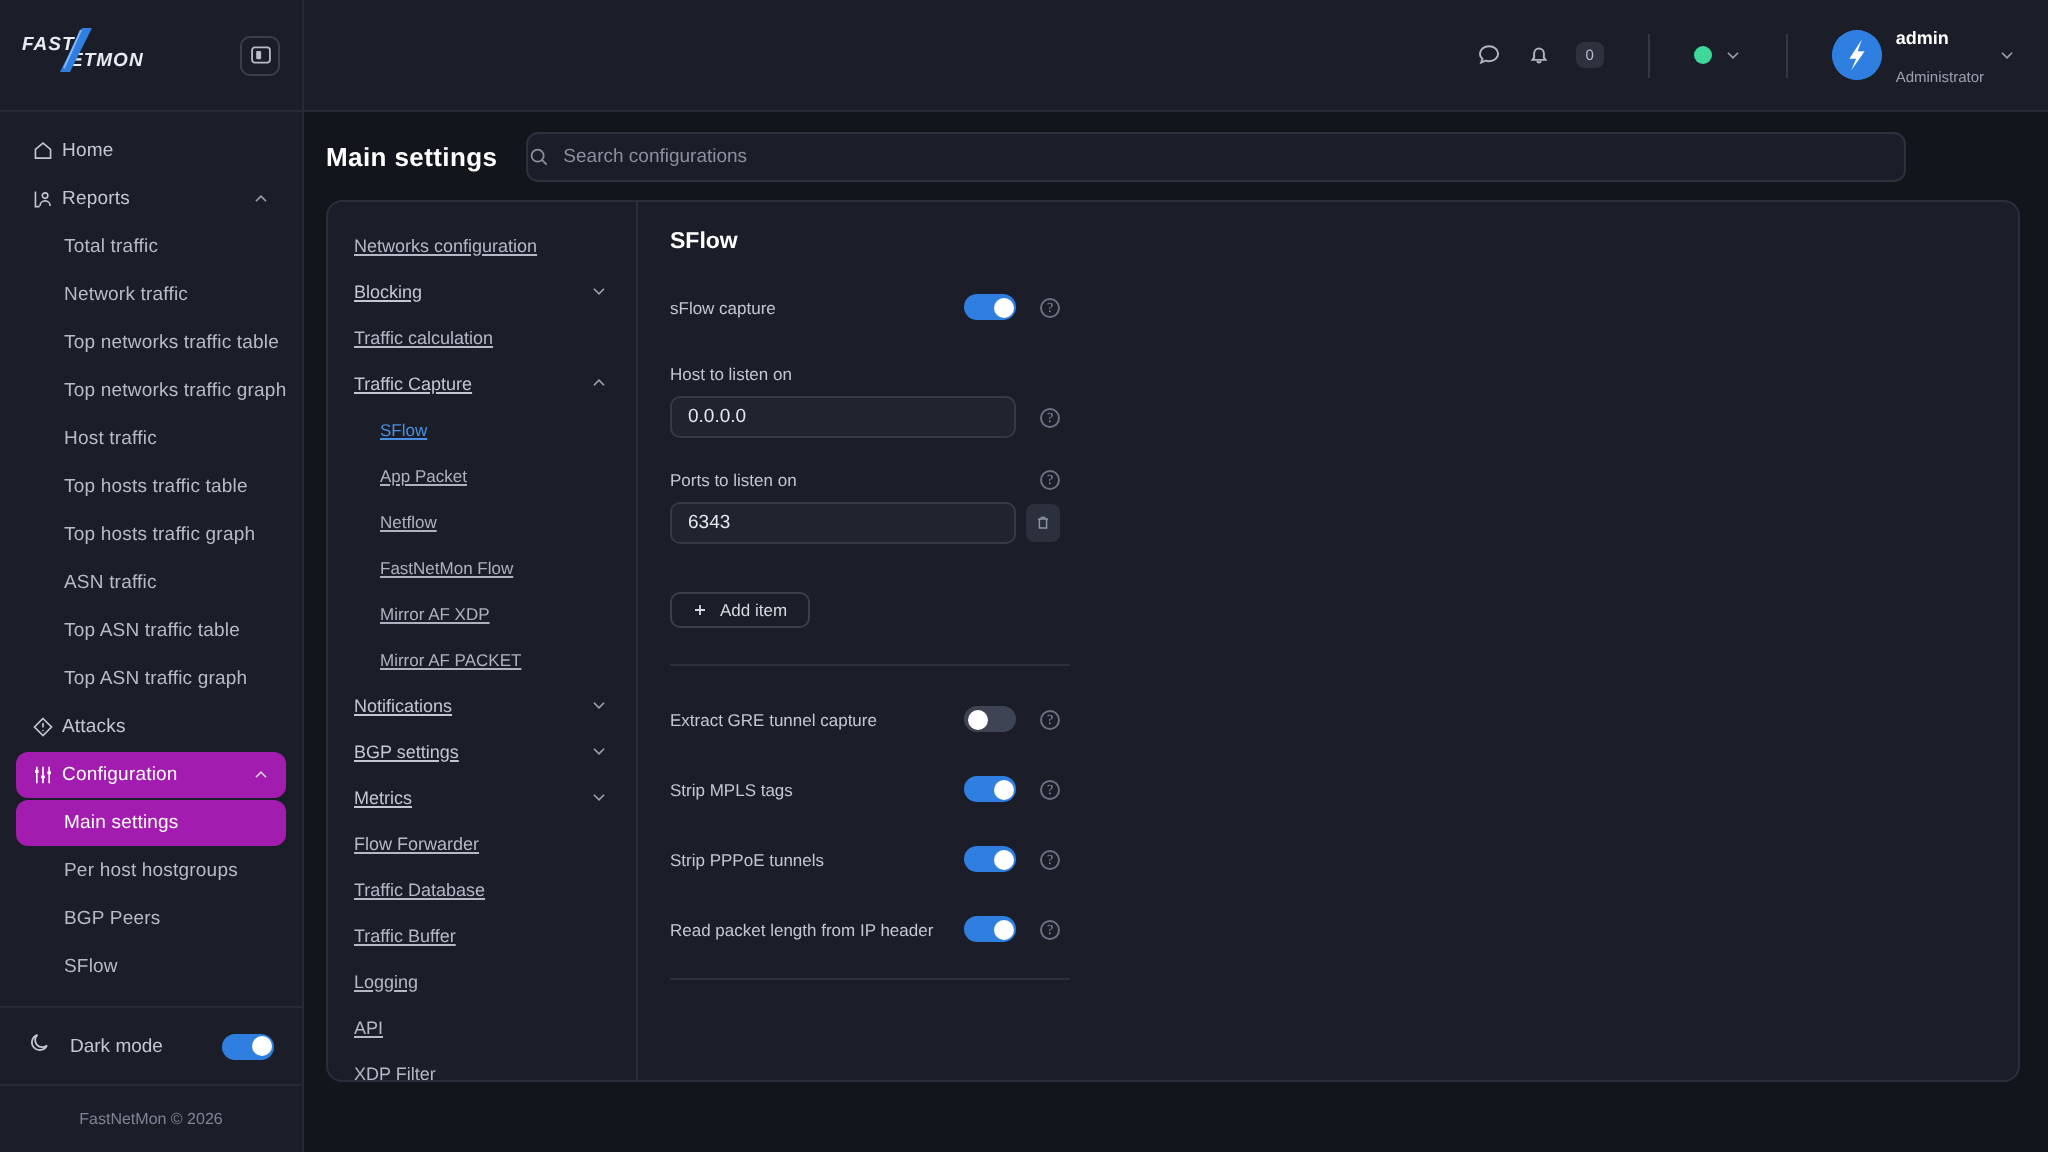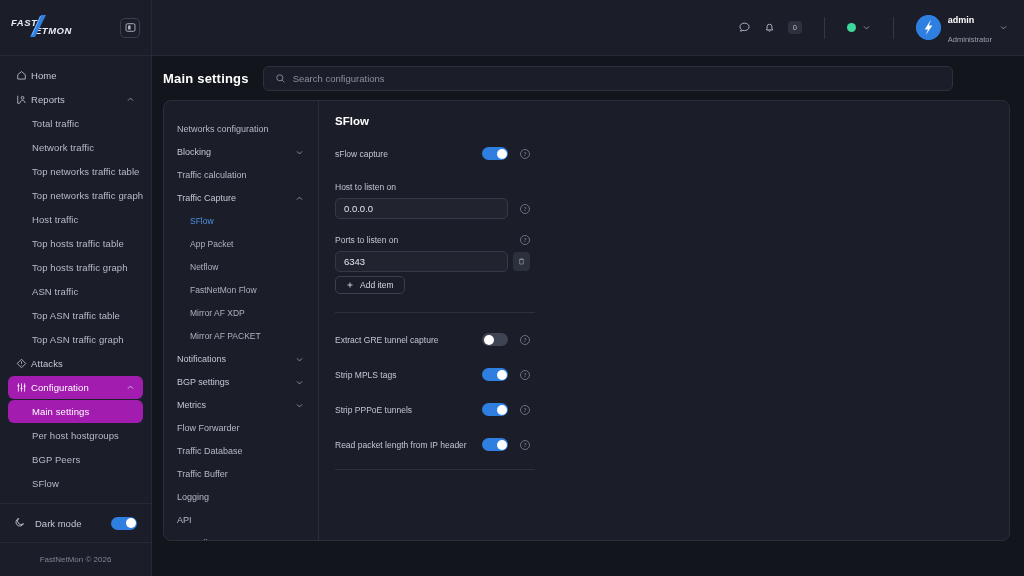--- a/index.html
+++ b/index.html
@@ -121,21 +121,21 @@
     display: flex; align-items: center;
     padding: 0 14px 0 11px; gap: 14px;
   }
   .page-title { font-size: 13px; color: #fff; font-weight: 600; letter-spacing: .2px; }
   .search {
     flex: 1; height: 25px;
     background: #1b1e28;
     border: 1px solid #2d313d;
     border-radius: 6px;
     display: flex; align-items: center; gap: 7px;
-    padding: 0 11px;
+    padding: 0 0;
     max-width: 690px;
     cursor: text;
   }
   .search input {
     flex: 1; background: transparent; border: none; outline: none;
     color: #d6d9e2; font-size: 9.5px; font-family: "Liberation Sans", sans-serif;
   }
   .search input::placeholder { color: #8a90a1; }
 
   
@@ -148,24 +148,25 @@
     display: flex;
     overflow: hidden;
   }
   .cfg-menu {
     width: 155px; flex-shrink: 0;
     border-right: 1px solid #2a2e3a;
     padding: 10px 0 0 0;
     overflow: hidden;
   }
   .cfg-item {
-    display: flex; align-items: flex-end;
+    display: flex; align-items: center;
     height: 23px; padding: 0 14px 0 13px;
     font-size: 9px; color: #b4b9c8;
     cursor: pointer;
+    text-decoration: underline;
   }
   .cfg-item .lbl { flex: 1; white-space: nowrap; }
   .cfg-item.sub { padding-left: 26px; font-size: 8.5px; color: #adb2c1; }
   .cfg-item.sel { color: #4a90e2; }
   .cfg-item.grp { color: #c3c7d4; }
 
   
   .panel { flex: 1; padding: 14px 0 0 16px; min-width: 0; }
   .panel-title { font-size: 11.5px; color: #fff; font-weight: 600; margin-bottom: 20px; }
   .row {
@@ -198,21 +199,21 @@
     padding: 0 8px; outline: none;
     font-family: "Liberation Sans", sans-serif;
   }
   .del-btn {
     width: 17px; height: 19px; margin-left: 5px;
     background: #2c303c; border-radius: 4px;
     display: flex; align-items: center; justify-content: center;
     cursor: pointer; flex-shrink: 0;
   }
   .add-btn {
-    margin-top: 4px;
+    margin-top: 24px;
     height: 18px; padding: 0 10px;
     background: transparent;
     border: 1px solid #3a3f4e; border-radius: 5px;
     color: #d6d9e2; font-size: 8.5px;
     display: inline-flex; align-items: center; gap: 6px;
     cursor: pointer; font-family: "Liberation Sans", sans-serif;
   }
   .divider { width: 200px; height: 1px; background: #2d313d; margin: 18px 0 20px 0; }
   .divider.bot { margin: 8px 0 0 0; }
 </style>

